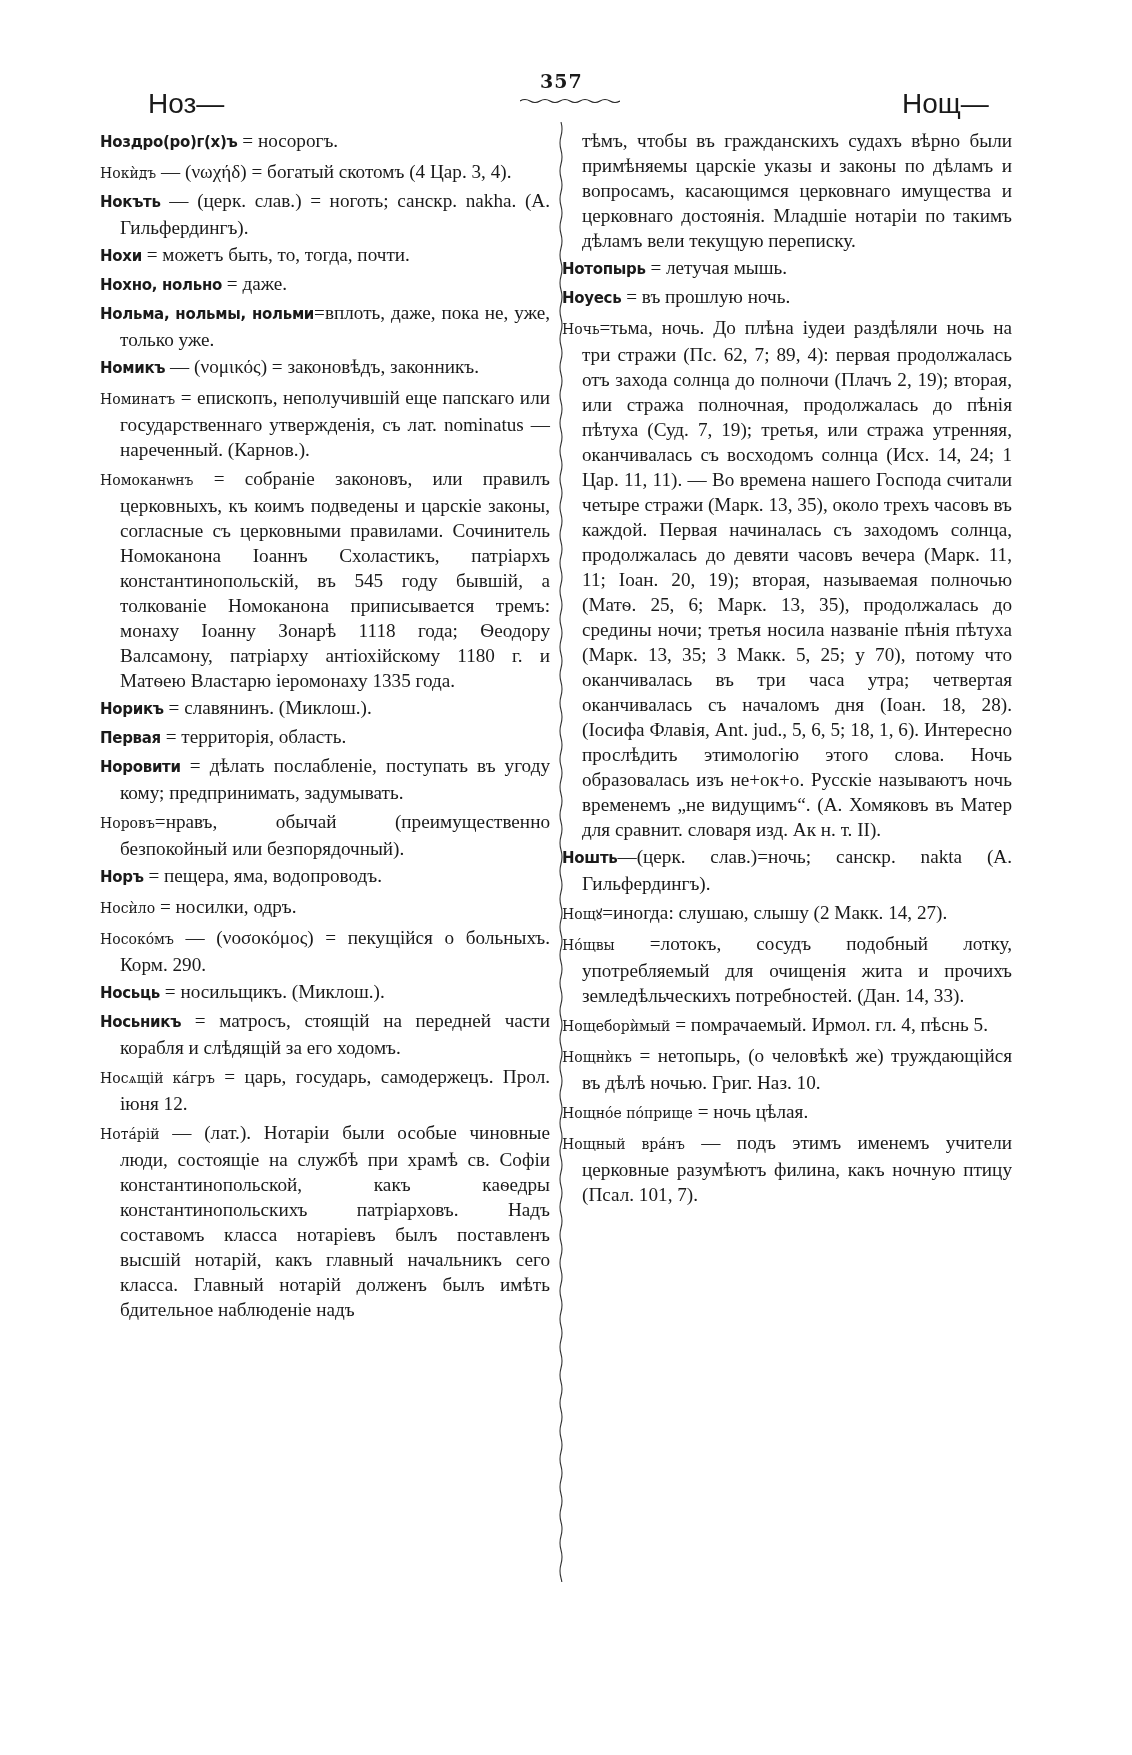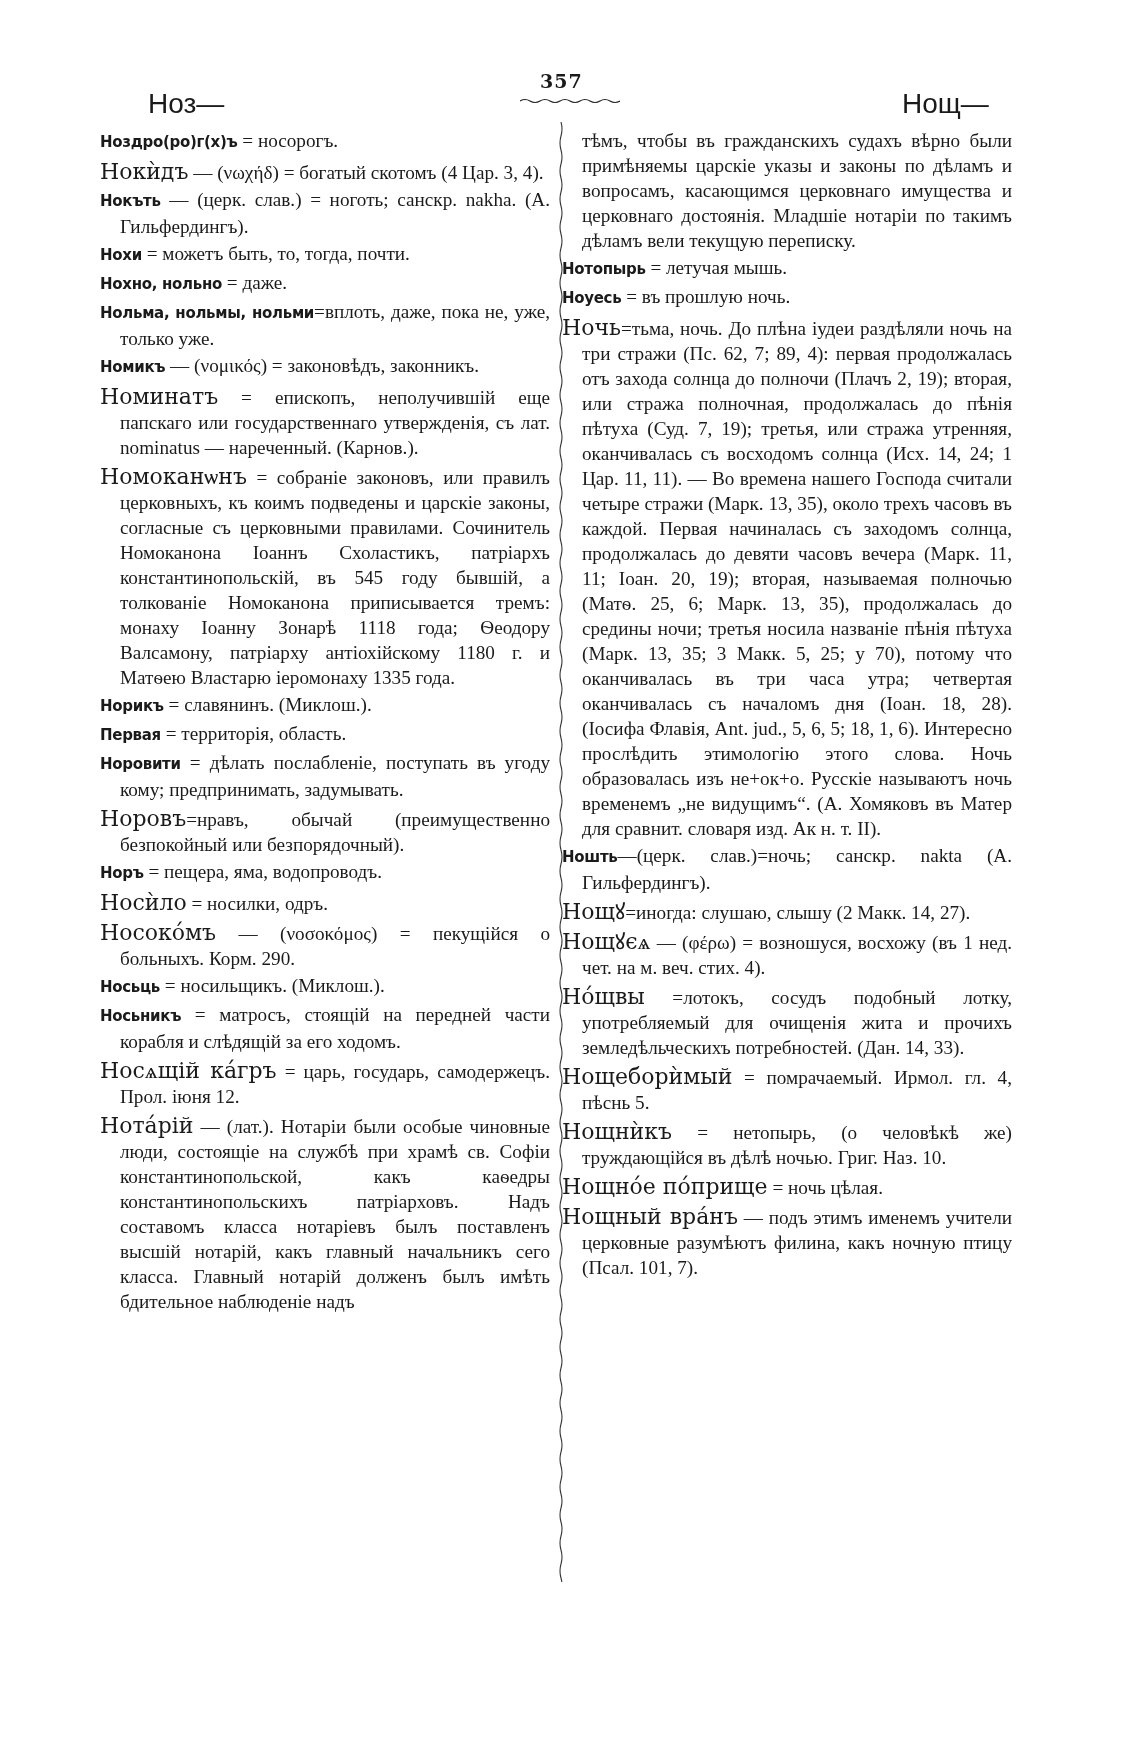--- a/index.html
+++ b/index.html
@@ -14,21 +14,21 @@
   .guide-right { left: 902px; }
   .col { position: absolute; top: 128px; width: 450px;
          font-family: "Liberation Serif", serif; font-size: 19.2px; line-height: 25px; text-align: justify; }
   .col-left { left: 100px; }
   .col-right { left: 562px; }
   .col-rule { position: absolute; left: 556px; top: 122px; width: 10px; height: 1460px; }
   .entry { margin: 0 0 2px 0; padding-left: 20px; text-indent: -20px; }
   .entry.big { margin-top: 4px; }
   .entry.continuation { padding-left: 20px; text-indent: 0; }
   .hw { font-weight: bold; font-family: "DejaVu Sans", sans-serif; font-size: 15px; letter-spacing: -0.3px; }
-  .hw.large { font-family: "DejaVu Serif", serif; font-weight: normal; font-size: 22px; letter-spacing: 0; }
+  .hw.large { font-family: "DejaVu Serif", serif; font-weight: normal; font-size: 14px; letter-spacing: 0; }
   .def { }
   .it { }
 </style>
 </head>
 <body>
 
 <div class="page">
 
   <div class="guide guide-left">Ноз—</div>
   <div class="page-number">357</div>
@@ -63,20 +63,19 @@
       <p class="entry big"><span class="hw large">Носѧщій кáгръ</span><span class="def"> = царь, государь, самодержецъ. </span><span class="it">Прол. іюня</span><span class="def"> 12.</span></p>
       <p class="entry big"><span class="hw large">Нотáрій</span><span class="def"> — (</span><span class="it">лат.</span><span class="def">). Нотаріи были особые чиновные люди, состоящіе на службѣ при храмѣ св. Софіи константинопольской, какъ каѳедры константинопольскихъ патріарховъ. Надъ составомъ класса нотаріевъ былъ поставленъ высшій нотарій, какъ главный начальникъ сего класса. Главный нотарій долженъ былъ имѣть бдительное наблюденіе надъ</span></p>
     </div>
   <div class="col col-right" id="col-right">
       <p class="entry continuation"><span class="def">тѣмъ, чтобы въ гражданскихъ судахъ вѣрно были примѣняемы царскіе указы и законы по дѣламъ и вопросамъ, касающимся церковнаго имущества и церковнаго достоянія. Младшіе нотаріи по такимъ дѣламъ вели текущую переписку.</span></p>
       <p class="entry"><span class="hw">Нотопырь</span><span class="def"> = летучая мышь.</span></p>
       <p class="entry"><span class="hw">Ноуесь</span><span class="def"> = въ прошлую ночь.</span></p>
       <p class="entry big"><span class="hw large">Ночь</span><span class="def">=тьма, ночь. До плѣна іудеи раздѣляли ночь на три стражи (Пс. 62, 7; 89, 4): первая продолжалась отъ захода солнца до полночи (Плачъ 2, 19); вторая, или стража полночная, продолжалась до пѣнія пѣтуха (Суд. 7, 19); третья, или стража утренняя, оканчивалась съ восходомъ солнца (Исх. 14, 24; 1 Цар. 11, 11). — Во времена нашего Господа считали четыре стражи (Марк. 13, 35), около трехъ часовъ въ каждой. Первая начиналась съ заходомъ солнца, продолжалась до девяти часовъ вечера (Марк. 11, 11; Іоан. 20, 19); вторая, называемая полночью (Матѳ. 25, 6; Марк. 13, 35), продолжалась до средины ночи; третья носила названіе пѣнія пѣтуха (Марк. 13, 35; 3 Макк. 5, 25; у 70), потому что оканчивалась въ три часа утра; четвертая оканчивалась съ началомъ дня (Іоан. 18, 28). (Іосифа Флавія, Ant. jud., 5, 6, 5; 18, 1, 6). Интересно прослѣдить этимологію этого слова. Ночь образовалась изъ не+ок+о. Русскіе называютъ ночь временемъ „не видущимъ“. (</span><span class="it">А. Хомяковъ въ Матер для сравнит. словаря изд. Ак н.</span><span class="def"> т. II).</span></p>
       <p class="entry"><span class="hw">Ношть</span><span class="def">—(</span><span class="it">церк. слав.</span><span class="def">)=ночь; </span><span class="it">санскр.</span><span class="def"> nakta (</span><span class="it">А. Гильфердингъ</span><span class="def">).</span></p>
       <p class="entry big"><span class="hw large">Нощꙋ</span><span class="def">=иногда: слушаю, слышу (2 Макк. 14, 27).</span></p>
-      <p class="entry big"><span class="hw large">Нощꙋєѧ</span><span class="def"> — (φέρω) = возношуся, восхожу (въ 1 нед. чет. на м. веч. стих. 4).</span></p>
       <p class="entry big"><span class="hw large">Нóщвы</span><span class="def"> =лотокъ, сосудъ подобный лотку, употребляемый для очищенія жита и прочихъ земледѣльческихъ потребностей. (Дан. 14, 33).</span></p>
       <p class="entry big"><span class="hw large">Нощеборѝмый</span><span class="def"> = помрачаемый. </span><span class="it">Ирмол. гл. 4, пѣснь</span><span class="def"> 5.</span></p>
       <p class="entry big"><span class="hw large">Нощнѝкъ</span><span class="def"> = нетопырь, (о человѣкѣ же) труждающійся въ дѣлѣ ночью. </span><span class="it">Григ. Наз.</span><span class="def"> 10.</span></p>
       <p class="entry big"><span class="hw large">Нощнóе пóприще</span><span class="def"> = ночь цѣлая.</span></p>
       <p class="entry big"><span class="hw large">Нощный вра́нъ</span><span class="def"> — подъ этимъ именемъ учители церковные разумѣютъ </span><span class="it">филина,</span><span class="def"> какъ ночную птицу (Псал. 101, 7).</span></p>
     </div>
 </div>
 
 </body></html>

